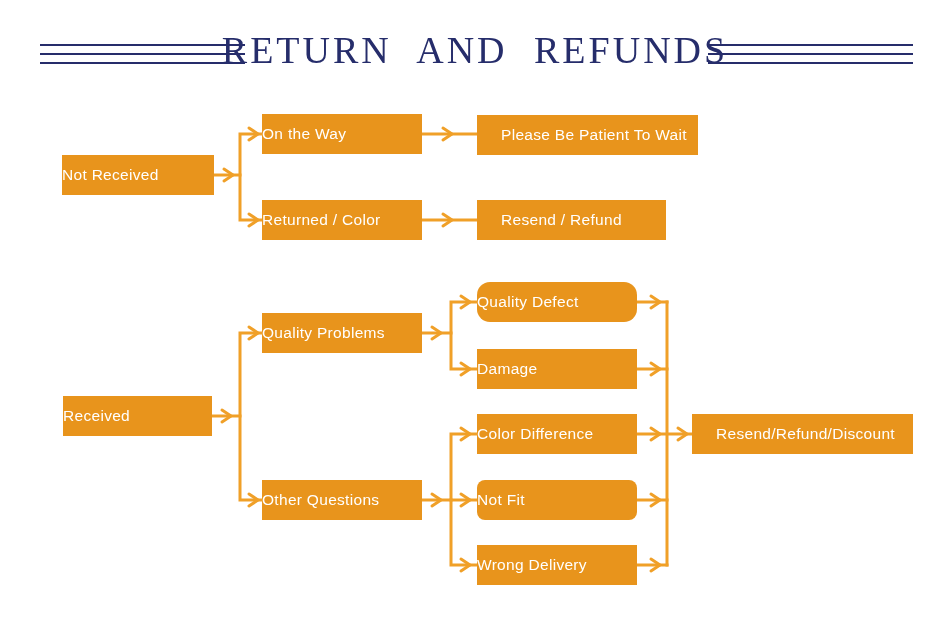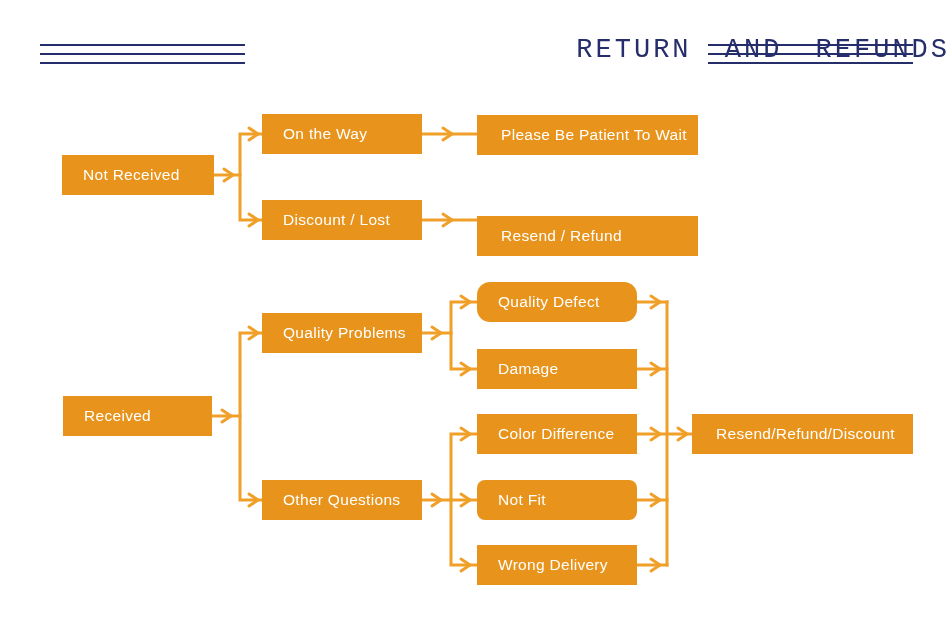--- a/index.html
+++ b/index.html
@@ -20,24 +20,24 @@
     height: 642px;
     background: var(--background);
     overflow: hidden;
   }
 
   
   .title {
     position: absolute;
     left: 0; right: 0;
     top: 26px;
-    text-align: right;
-    font-family: Liberation Mono, monospace;
+    text-align: center;
+    font-family: Liberation Serif, serif;
     font-weight: 400;
-    font-size: 27px;
+    font-size: 38px;
     line-height: 48px;
     letter-spacing: 3px;
     word-spacing: 14px;
     color: var(--navy);
     white-space: nowrap;
   }
   .rule-group {
     position: absolute;
     top: 44px;
     width: 205px;
@@ -74,32 +74,31 @@
   }
 
   
   .node {
     position: absolute;
     height: 40px;
     background: var(--box-orange);
     color: var(--box-text);
     display: flex;
     align-items: center;
-    padding-left: 21px;
     font-size: 15.5px;
     letter-spacing: 0.3px;
     white-space: nowrap;
   }
   .node.wide { padding-left: 24px; }
 
   .n-not-received      { left: 62px;  top: 155px; width: 152px; }
   .n-on-the-way        { left: 262px; top: 114px; width: 160px; }
   .n-please-be-patient { left: 477px; top: 115px; width: 221px; }
   .n-returned-lost     { left: 262px; top: 200px; width: 160px; }
-  .n-resend-refund     { left: 477px; top: 216px; width: 221px; }
+  .n-resend-refund     { left: 477px; top: 200px; width: 189px; }
   .n-received          { left: 63px;  top: 396px; width: 149px; }
   .n-quality-problems  { left: 262px; top: 313px; width: 160px; text-align: right; }
   .n-quality-defect    { left: 477px; top: 282px; width: 160px; border-radius: 13px; }
   .n-damage            { left: 477px; top: 349px; width: 160px; }
   .n-color-difference  { left: 477px; top: 414px; width: 160px; }
   .n-not-fit           { left: 477px; top: 480px; width: 160px; border-radius: 8px; }
   .n-other-questions   { left: 262px; top: 480px; width: 160px; }
   .n-wrong-delivery    { left: 477px; top: 545px; width: 160px; }
   .n-resend-discount   { left: 692px; top: 414px; width: 221px; }
 </style>
@@ -166,21 +165,21 @@
       <path d="M651 428 L660 434 L651 440"></path>
       <path d="M651 494 L660 500 L651 506"></path>
       <path d="M651 559 L660 565 L651 571"></path>
       <path d="M678 428 L687 434 L678 440"></path>
     </g>
   </svg>
 
   <div class="node n-not-received">Not Received</div>
   <div class="node n-on-the-way">On the Way</div>
   <div class="node n-please-be-patient wide">Please Be Patient To Wait</div>
-  <div class="node n-returned-lost">Discount / Lost</div>
+  <div class="node n-returned-lost">Returned / Color</div>
   <div class="node n-resend-refund wide">Resend / Refund</div>
   <div class="node n-received">Received</div>
   <div class="node n-quality-problems">Quality Problems</div>
   <div class="node n-quality-defect">Quality Defect</div>
   <div class="node n-damage">Damage</div>
   <div class="node n-color-difference">Color Difference</div>
   <div class="node n-not-fit">Not Fit</div>
   <div class="node n-other-questions">Other Questions</div>
   <div class="node n-wrong-delivery">Wrong Delivery</div>
   <div class="node n-resend-discount wide">Resend/Refund/Discount</div>

